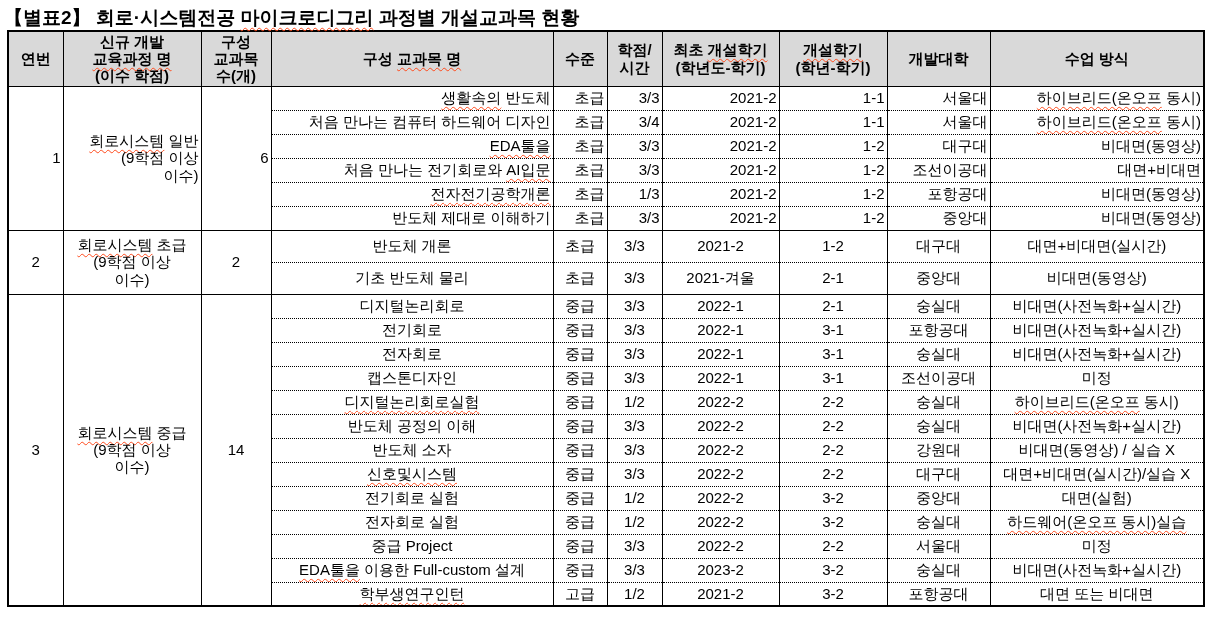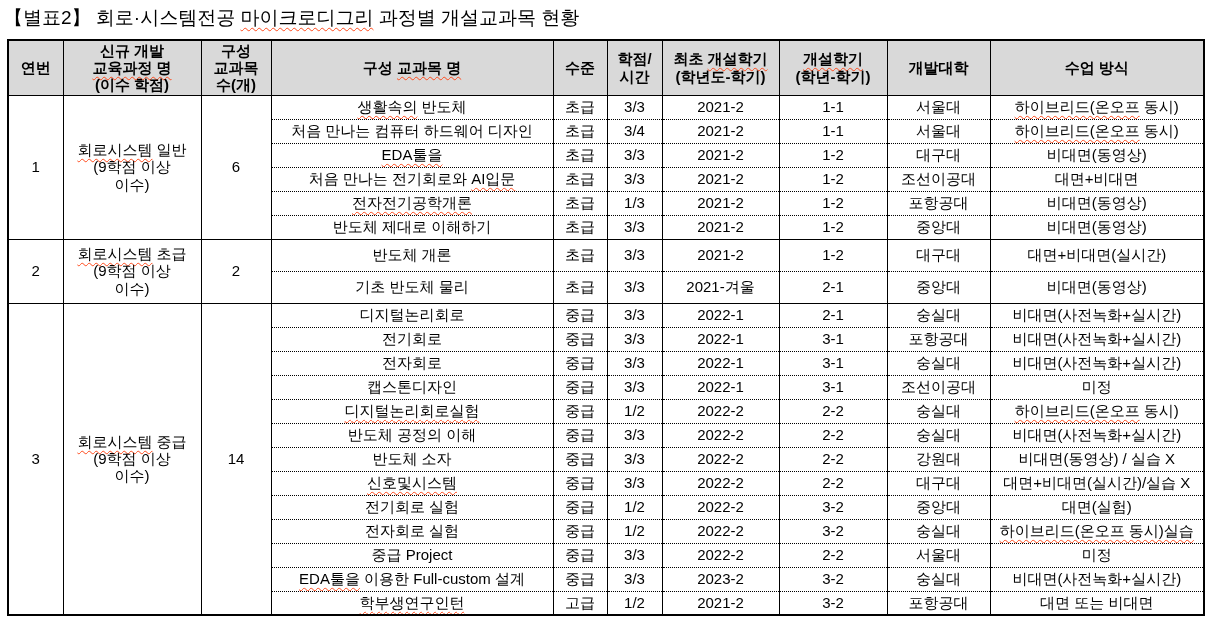--- a/index.html
+++ b/index.html
@@ -9,39 +9,39 @@
     --text:#000000;
   }
   *{box-sizing:border-box;}
   html,body{margin:0;padding:0;}
   body{
     width:1209px;height:640px;background:#ffffff;color:var(--text);
     font-family:"Liberation Sans","DejaVu Sans",sans-serif;
     overflow:hidden;
   }
   .title{
-    font-size:19px;font-weight:normal;line-height:1.2;
-    margin:7px 0 9px 4px;color:var(--text);white-space:nowrap;
+    font-size:19px;font-weight:bold;line-height:1.2;
+    margin:7px 0 0 4px;color:var(--text);white-space:nowrap;
   }
   table{
     border-collapse:collapse;table-layout:fixed;
     margin-left:7px;width:1196px;
     border:2px solid var(--border);
   }
   th,td{
     border-left:1px solid var(--border);
     border-top:1px solid var(--border);
     text-align:center;vertical-align:middle;
     font-size:15px;line-height:1.15;padding:1px 2px;
     overflow:hidden;color:var(--text);
   }
   thead th{
     background:var(--header-bg);font-weight:bold;height:52px;
   }
-  tbody tr.g1 td{height:24px;}
+  tbody tr.g1 td{height:24px;text-align:right;}
   tbody tr.g2 td{height:32px;}
   tbody tr.g3 td{height:24px;}
   tr.inner td.cc{border-top:1px dotted var(--border);}
   .sp{
     text-decoration:underline;
     text-decoration-style:wavy;
     text-decoration-color:var(--sp);
     text-decoration-thickness:1px;
     text-underline-offset:3px;
   }
@@ -241,21 +241,21 @@
         <td class="cc">중앙대</td>
         <td class="cc">대면(실험)</td>
       </tr>
       <tr class="g3 inner">
         <td class="cc">전자회로 실험</td>
         <td class="cc">중급</td>
         <td class="cc">1/2</td>
         <td class="cc">2022-2</td>
         <td class="cc">3-2</td>
         <td class="cc">숭실대</td>
-        <td class="cc"><span class="sp">하이브리드(온오프 동시)실습</span></td>
+        <td class="cc"><span class="sp">하드웨어(온오프 동시)실습</span></td>
       </tr>
       <tr class="g3 inner">
         <td class="cc">중급 Project</td>
         <td class="cc">중급</td>
         <td class="cc">3/3</td>
         <td class="cc">2022-2</td>
         <td class="cc">2-2</td>
         <td class="cc">서울대</td>
         <td class="cc">미정</td>
       </tr>

